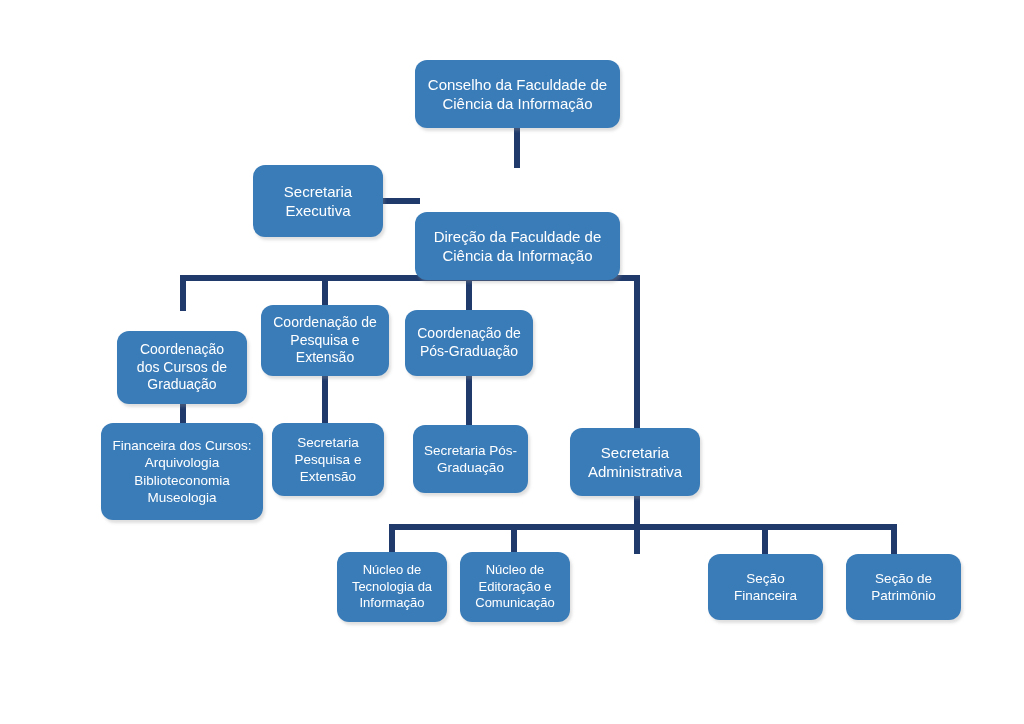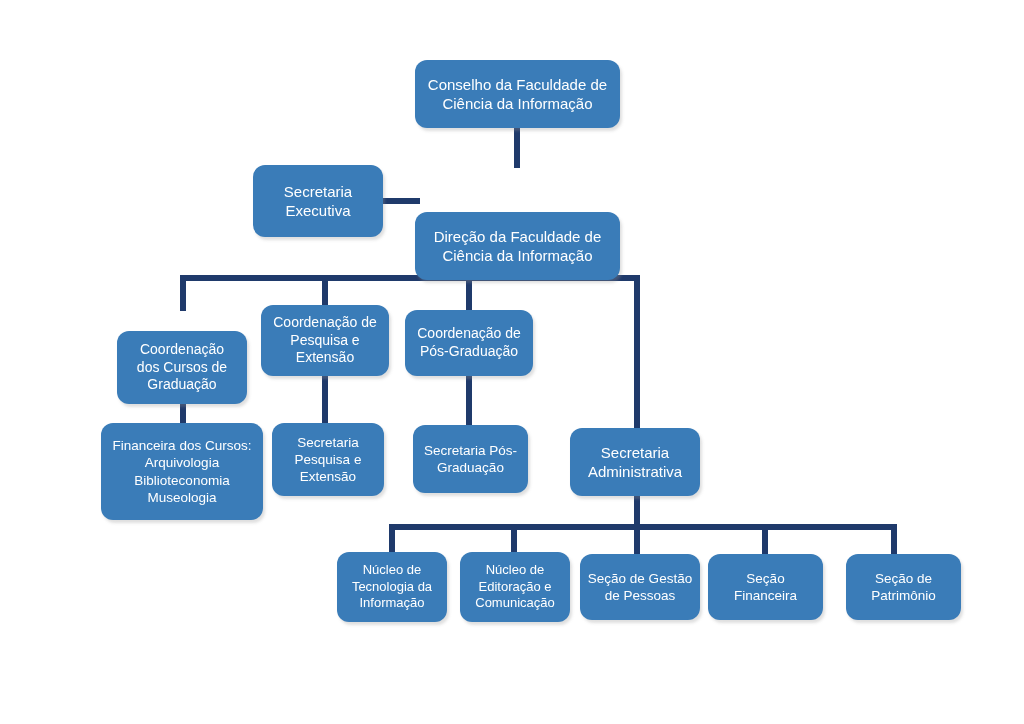--- a/index.html
+++ b/index.html
@@ -136,24 +136,20 @@
 Tecnologia da
 Informação</span>
   </div>
 
   <div class="node" style="left:460px; top:552px; width:110px; height:70px; font-size:13px;">
     <span class="node-text">Núcleo de
 Editoração e
 Comunicação</span>
   </div>
 
-  <div class="node" style="left:580px; top:554px; width:120px; height:66px; font-size:13.5px;">
-    <span class="node-text">Seção de Gestão
-de Pessoas</span>
-  </div>
 
   <div class="node" style="left:708px; top:554px; width:115px; height:66px; font-size:13.5px;">
     <span class="node-text">Seção Financeira</span>
   </div>
 
   <div class="node" style="left:846px; top:554px; width:115px; height:66px; font-size:13.5px;">
     <span class="node-text">Seção de
 Patrimônio</span>
   </div>
 

